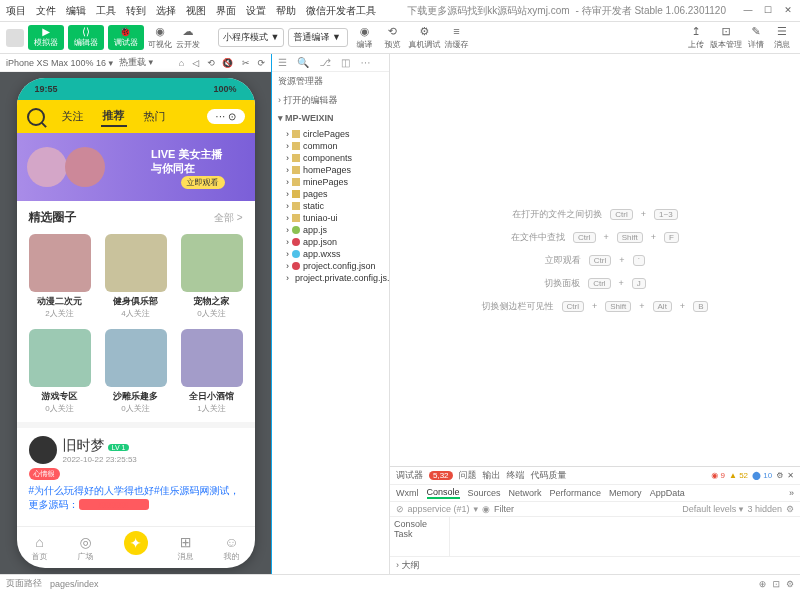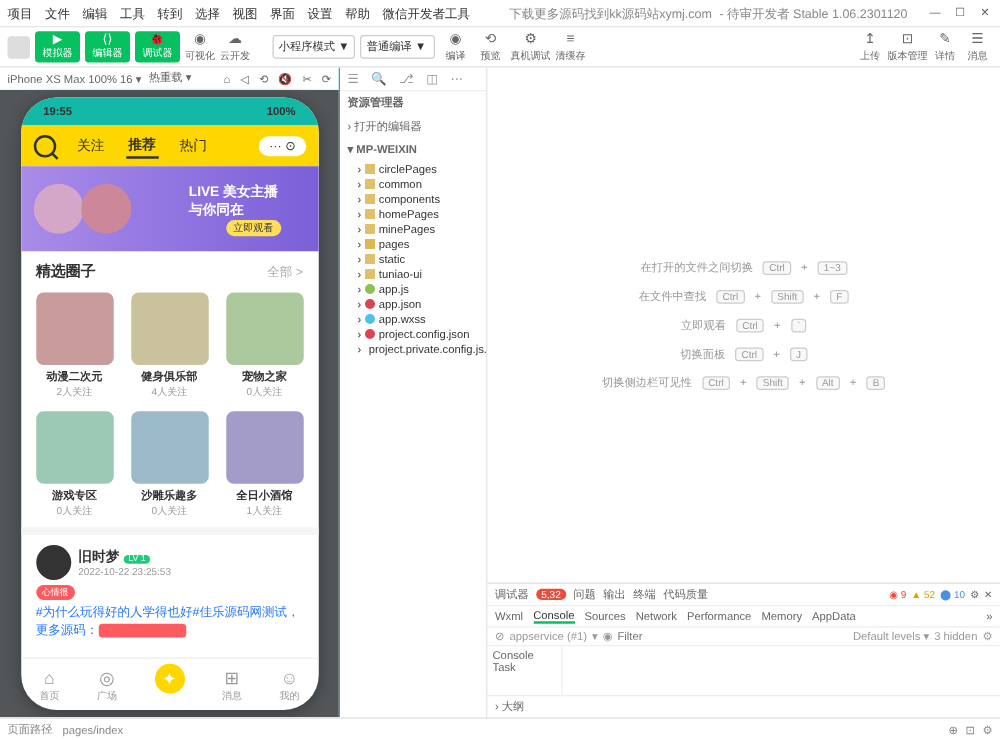--- a/index.html
+++ b/index.html
@@ -38,21 +38,21 @@
 .sec-head{display:flex;align-items:center;font-size:12px;font-weight:600}
 .sec-head .more{margin-left:auto;color:#aaa;font-size:10px;font-weight:400}
 .grid3{display:flex;justify-content:space-between;margin-top:8px}
 .card{width:62px;text-align:center}
 .card .img{width:62px;height:58px;background:#ccc;border-radius:6px;margin-bottom:3px}
 .card .t{font-size:9px;font-weight:600}
 .card .c{font-size:8px;color:#999}
 .post{padding:8px 12px;border-top:6px solid #f5f5f5}
 .post-h{display:flex;align-items:center;gap:6px}
 .post-h .av{width:28px;height:28px;background:#333;border-radius:50%}
-.post-h .nm{font-size:11px;font-weight:700}
+.post-h .nm{font-size:14px;font-weight:400}
 .post-h .lv{background:#1ecb7b;color:#fff;font-size:7px;padding:0 4px;border-radius:6px}
 .post-h .dt{font-size:8px;color:#999}
 .tag{background:#ff5a5f;color:#fff;font-size:7px;padding:1px 5px;border-radius:7px;display:inline-block;margin-top:4px}
 .post-body{font-size:10px;color:#2878ff;margin-top:4px;line-height:1.4}
 .post-body .red{background:#ff5a5f;color:#ff5a5f;padding:0 20px;border-radius:3px}
 .btmnav{margin-top:auto;height:42px;border-top:1px solid #eee;display:flex;align-items:center;justify-content:space-around;font-size:8px;color:#999}
 .btmnav .it{display:flex;flex-direction:column;align-items:center;gap:1px}
 .btmnav .ico{font-size:14px}
 .btmnav .it.center .ico{width:24px;height:24px;background:#fed700;border-radius:50%;display:flex;align-items:center;justify-content:center;color:#fff;margin-top:-8px}
 .tree-col{width:118px;background:#fff;display:flex;flex-direction:column;font-size:9px;border-right:1px solid #e0e0e0}
@@ -285,21 +285,21 @@
   </div>
 
   <div class="tree-col">
     <div class="icon-row">
       <span>☰</span>
       <span>🔍</span>
       <span>⎇</span>
       <span>◫</span>
       <span>⋯</span>
     </div>
-    <div class="tree-tab" style="font-weight:700">资源管理器</div>
+    <div class="tree-tab" style="font-weight:400">资源管理器</div>
     <div class="tree-tab">› 打开的编辑器</div>
     <div class="tree-tab" style="font-weight:600">▾ <span>MP-WEIXIN</span></div>
     <div class="tree" id="tree">
         <div class="nd l1">› <span class="fico folder"></span> circlePages</div>
         <div class="nd l1">› <span class="fico folder"></span> common</div>
         <div class="nd l1">› <span class="fico folder"></span> components</div>
         <div class="nd l1">› <span class="fico folder"></span> homePages</div>
         <div class="nd l1">› <span class="fico folder"></span> minePages</div>
         <div class="nd l1">› <span class="fico folder-o"></span> pages</div>
         <div class="nd l1">› <span class="fico folder"></span> static</div>

